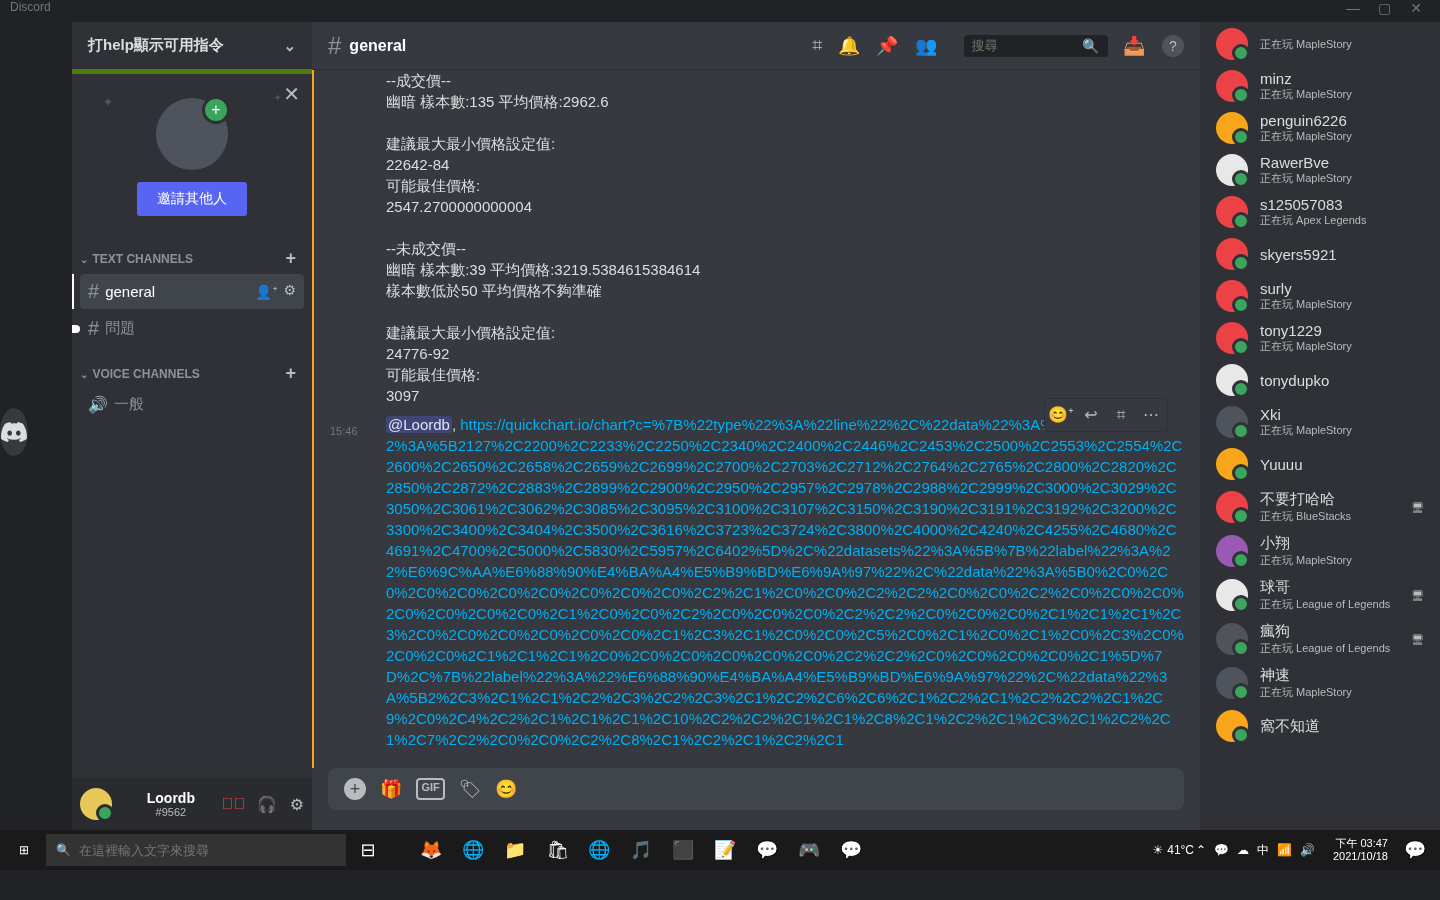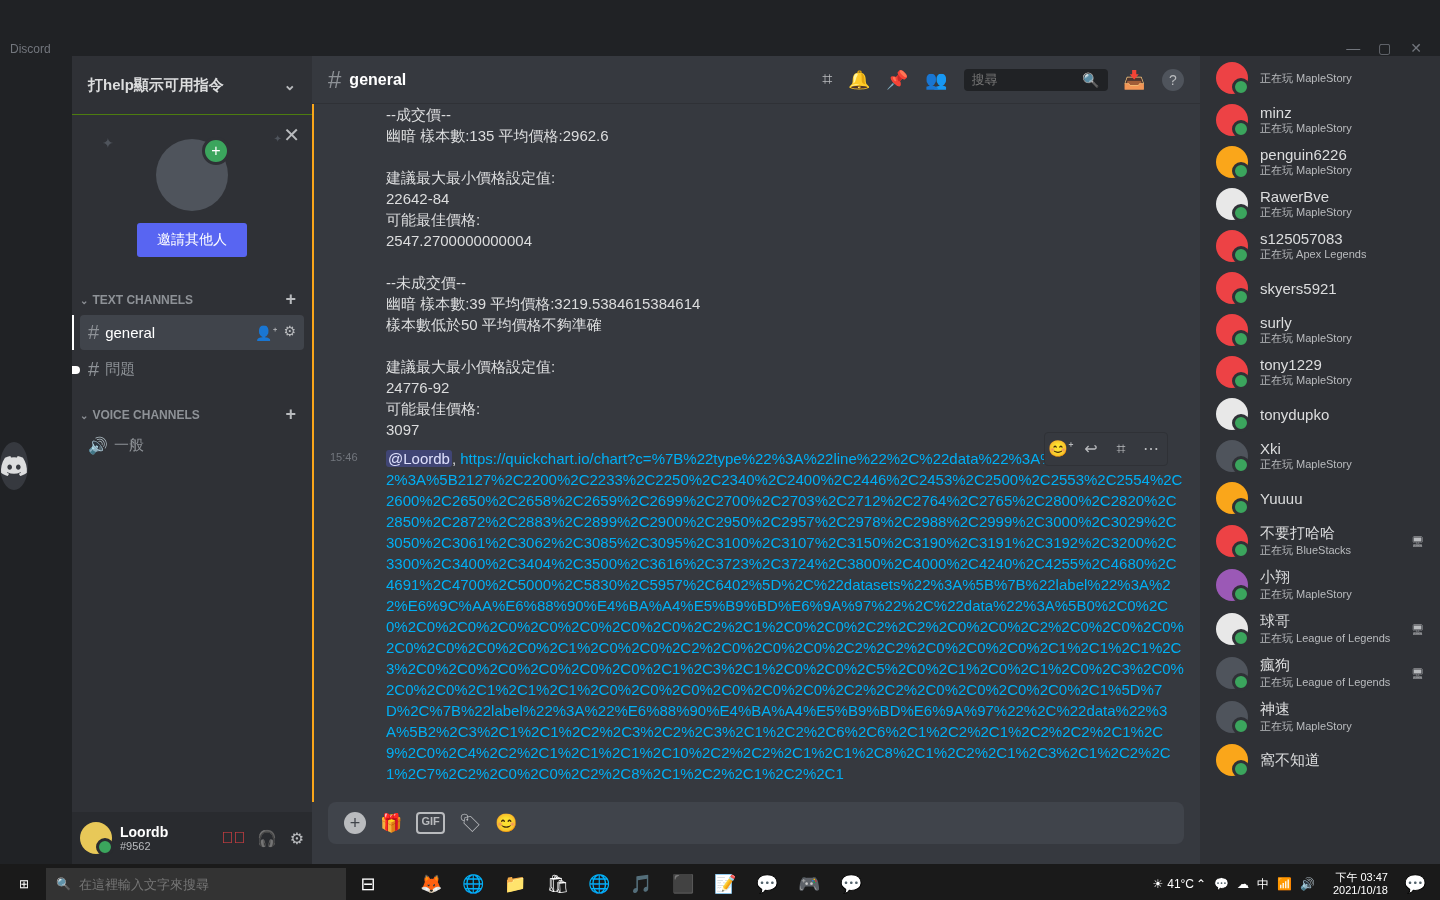--- a/index.html
+++ b/index.html
@@ -1,19 +1,19 @@
 <!DOCTYPE html>
 <html><head>
 <meta charset="utf-8">
 <style>
 * { margin:0; padding:0; box-sizing:border-box; font-family:"Whitney","Helvetica Neue",Helvetica,Arial,sans-serif; }
 body { background:#202225; color:#dcddde; width:1440px; height:900px; overflow:hidden; position:relative; }
 
 
-.titlebar { height:22px; background:#202225; display:flex; align-items:flex-end; justify-content:space-between; padding:0 10px; font-size:12px; color:#72767d;margin-top:34px; }
+.titlebar { height:22px; background:#202225; display:flex; align-items:flex-start; justify-content:space-between; padding:0 10px; font-size:12px; color:#72767d; }
 .titlebar .controls span { width:28px; display:inline-block; text-align:center; font-size:14px; cursor:default; }
 
 .app { display:flex; height:808px; }
 
 
 .guilds { width:72px; background:#202225; display:flex; flex-direction:row; align-items:center; padding-top:12px; gap:8px; }
 .guild { width:48px; height:48px; border-radius:50%; background:#36393f; display:flex; align-items:center; justify-content:center; font-size:20px; color:#dcddde; position:relative; cursor:pointer; }
 .guild.home { background:#36393f; }
 .guild.home svg { width:28px; height:28px; fill:#dcddde; }
 .guild.brown { background:#8a5a2e; }
@@ -23,21 +23,21 @@
 .guild.yellow { background:#e8c858; }
 .guild.dark { background:#2f3136; }
 .guild.purple { background:#5865f2; color:#fff; font-size:11px; border-radius:16px; }
 .guild.letter { background:#36393f; font-size:18px; }
 .guild.add { background:#36393f; color:#3ba55d; font-size:24px; }
 .guild.compass { background:#36393f; color:#3ba55d; }
 .guild-sep { width:32px; height:2px; background:#36393f; border-radius:1px; }
 
 
 .sidebar { width:240px; background:#2f3136; display:flex; flex-direction:column; position:relative; }
-.sidebar-header { height:59px; border-bottom:1px solid #4d7c0f; display:flex; align-items:center; justify-content:space-between; padding:0 16px; font-size:15px; font-weight:600; cursor:pointer; }
+.sidebar-header { height:52px; border-bottom:5px solid #4d7c0f; display:flex; align-items:center; justify-content:space-between; padding:0 16px; font-size:15px; font-weight:600; cursor:pointer; }
 .sidebar-header .chev { color:#b9bbbe; }
 
 .welcome { padding:16px; text-align:center; position:relative; }
 .welcome .close { position:absolute; right:12px; top:8px; color:#b9bbbe; font-size:20px; cursor:pointer; }
 .welcome .orb { width:72px; height:72px; border-radius:50%; background:#4f545c; margin:8px auto 12px; position:relative; }
 .welcome .orb::after { content:"+"; position:absolute; top:-2px; right:-2px; width:22px; height:22px; background:#3ba55d; border-radius:50%; color:#fff; font-size:16px; display:flex; align-items:center; justify-content:center; border:3px solid #2f3136; }
 .welcome .sparkle1 { position:absolute; left:30px; top:20px; color:#4f545c; font-size:14px; }
 .welcome .sparkle2 { position:absolute; right:30px; top:18px; color:#4f545c; font-size:10px; }
 .welcome p { font-size:13px; color:#b9bbbe; margin-bottom:12px; line-height:1.4; }
 .welcome button { background:#5865f2; color:#fff; border:none; padding:8px 20px; border-radius:3px; font-size:14px; cursor:pointer; }
@@ -50,42 +50,42 @@
 .channel .hash { margin-right:6px; font-size:20px; color:#8e9297; }
 .channel .speaker { margin-right:6px; font-size:16px; }
 .channel.active { background:#40444b; color:#fff; position:relative; }
 .channel.active::before { content:""; position:absolute; left:-8px; top:0; bottom:0; width:2px; background:#fff; }
 .channel .channel-icons { margin-left:auto; display:flex; gap:6px; color:#b9bbbe; font-size:14px; }
 .channel .unread-dot { position:absolute; left:-8px; top:50%; transform:translateY(-50%); width:8px; height:8px; background:#fff; border-radius:0 4px 4px 0; }
 
 .user-panel { height:52px; background:#292b2f; display:flex; align-items:center; padding:0 8px; margin-top:auto; }
 .user-panel .avatar { width:32px; height:32px; border-radius:50%; background:#e8c858; margin-right:8px; position:relative; }
 .user-panel .avatar::after { content:""; position:absolute; bottom:-2px; right:-2px; width:12px; height:12px; background:#3ba55d; border:3px solid #292b2f; border-radius:50%; }
-.user-panel .names { flex:1; }
+.user-panel .names { flex:1;text-align:center; }
 .user-panel .uname { font-size:14px; font-weight:600; color:#fff; }
 .user-panel .tag { font-size:11px; color:#b9bbbe; }
 .user-panel .picons { display:flex; gap:12px; color:#b9bbbe; font-size:16px; }
 .user-panel .picons span { cursor:pointer; }
 .user-panel .mic { color:#ed4245; }
 
 
 .main { flex:1; background:#36393f; display:flex; flex-direction:column; min-width:0; }
 .chat-header { height:48px; border-bottom:1px solid #2f3136; display:flex; align-items:center; padding:0 16px; gap:8px; }
 .chat-header .hash { font-size:24px; color:#8e9297; }
 .chat-header .title { font-size:16px; font-weight:600; color:#fff; }
 .chat-header .actions { margin-left:auto; display:flex; align-items:center; gap:16px; color:#b9bbbe; font-size:18px; }
 .chat-header .actions span { cursor:pointer; }
-.search-box { background:#202225; border-radius:4px; padding:3px 8px; display:flex; align-items:center; width:144px; }
+.search-box { background:#202225; border-radius:4px; padding:3px 8px; display:flex; align-items:center; width:144px;margin-left:10px; }
 .search-box input { background:none; border:none; outline:none; color:#dcddde; font-size:13px; width:100%; }
 .search-box .sicon { color:#72767d; font-size:14px; }
 
 .messages { flex:1; overflow:hidden; padding:0 16px 16px 72px; font-size:15px; line-height:1.4; position:relative; border-left:2px solid #faa61a; margin-left:0; }
 .msg-line { color:#dcddde; white-space:pre-wrap; }
 .msg-block { margin-top:8px; position:relative; }
-.msg-ts { position:absolute; left:-56px; top:2px; font-size:11px; color:#72767d; }
+.msg-ts { position:absolute; left:-56px; top:10px; font-size:11px; color:#72767d; }
 .mention { background:rgba(88,101,242,0.3); color:#dee0fc; border-radius:3px; padding:0 2px; }
 .link { color:#00aff4; word-break:break-all; }
 .hover-actions { position:absolute; right:16px; top:-16px; background:#36393f; border:1px solid #2f3136; border-radius:4px; display:flex; padding:2px; gap:2px; }
 .hover-actions span { width:28px; height:28px; display:flex; align-items:center; justify-content:center; color:#b9bbbe; cursor:pointer; font-size:16px; }
 
 .chat-input-wrap { padding:0 16px 20px; }
 .chat-input { background:#40444b; border-radius:8px; display:flex; align-items:center; padding:10px 16px; gap:14px; }
 .chat-input .addbtn { width:22px; height:22px; border-radius:50%; background:#b9bbbe; color:#40444b; display:flex; align-items:center; justify-content:center; font-size:18px; cursor:pointer; }
 .chat-input input { flex:1; background:none; border:none; outline:none; color:#dcddde; font-size:15px; }
 .chat-input .ricons { display:flex; gap:14px; color:#b9bbbe; font-size:18px; }

